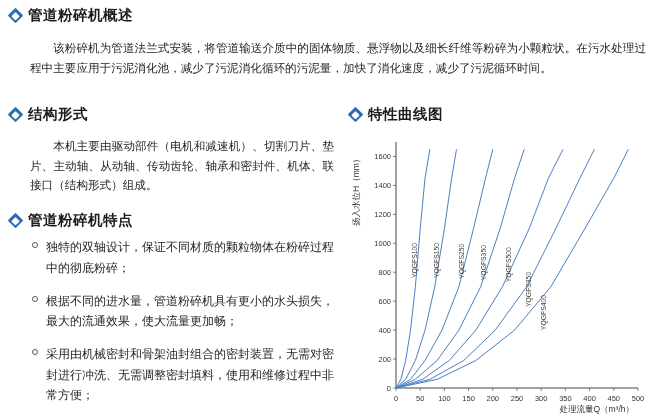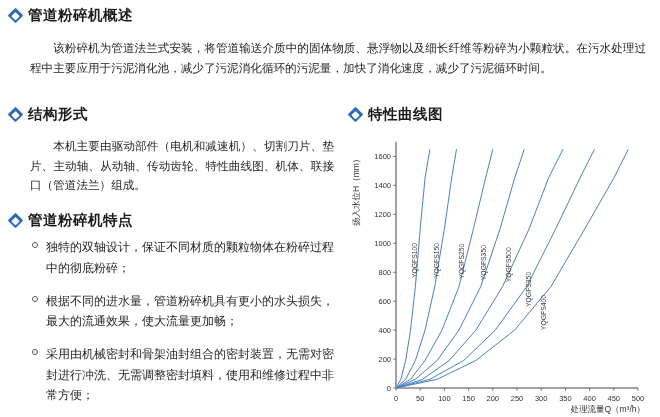--- a/index.html
+++ b/index.html
@@ -136,21 +136,21 @@
     left: 1px;
     top: 92px;
     font-size: 8.5px;
     color: #333;
     transform: rotate(-90deg);
     transform-origin: left top;
     white-space: nowrap;
   }
   .axis-label-x {
     position: absolute;
-    right: 5px;
+    right: 16px;
     bottom: -2px;
     font-size: 8.5px;
     color: #333;
     white-space: nowrap;
   }
 </style>
 </head>
 <body>
 
 <div class="page">
@@ -166,21 +166,21 @@
   </div>
 
   <div id="left-col">
 
     <div id="section-structure">
       <div class="heading">
         <span class="diamond"></span>
         <span class="heading-text">结构形式</span>
       </div>
       <div class="body">
-        <p class="para">本机主要由驱动部件（电机和减速机）、切割刀片、垫片、主动轴、从动轴、传动齿轮、特性曲线图、机体、联接口（管道法兰）组成。</p>
+        <p class="para">本机主要由驱动部件（电机和减速机）、切割刀片、垫片、主动轴、从动轴、传动齿轮、轴承和密封件、机体、联接口（结构形式）组成。</p>
       </div>
     </div>
 
     <div id="section-features">
       <div class="heading">
         <span class="diamond"></span>
         <span class="heading-text">管道粉碎机特点</span>
       </div>
       <div class="body">
         <p class="bullet-para"><span class="circ"></span><span>独特的双轴设计，保证不同材质的颗粒物体在粉碎过程中的彻底粉碎；</span></p>

